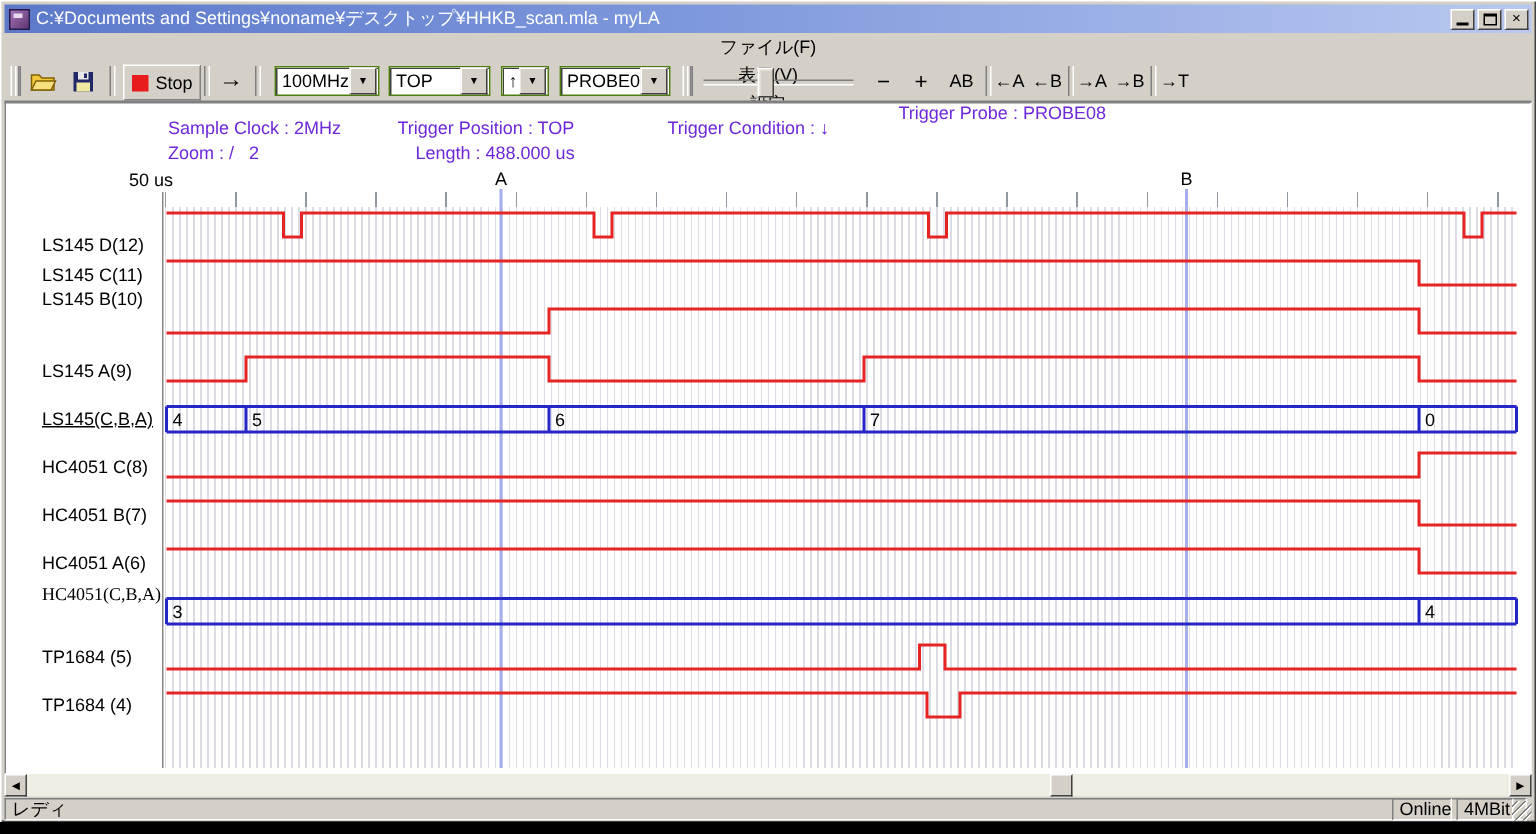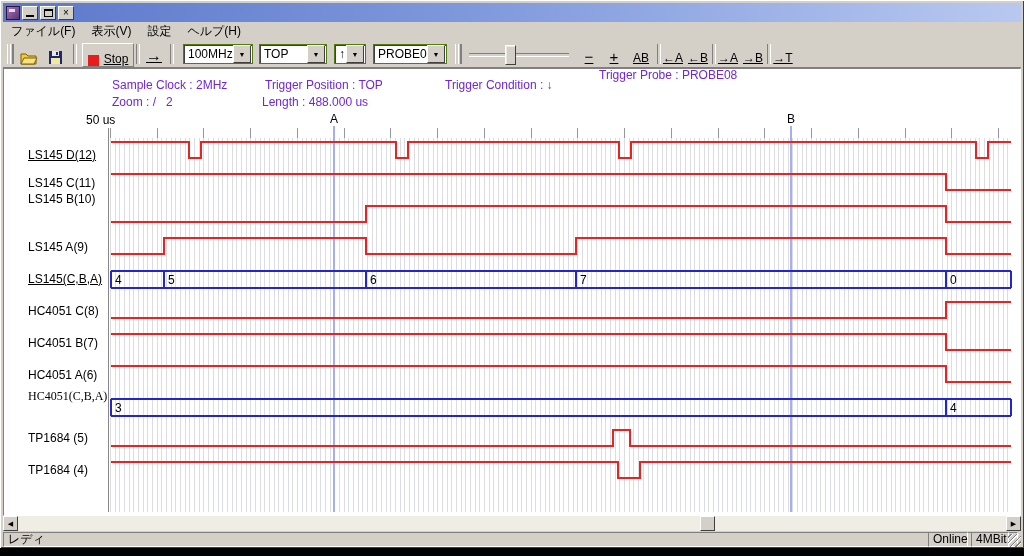--- a/index.html
+++ b/index.html
@@ -15,31 +15,31 @@
            border:1px solid #2c1440;box-sizing:border-box;}
   .appicon:before{content:"";display:block;width:6px;height:3px;margin:2px;background:#e8d8f0;}
   .title-text{color:#fff;font-size:12px;margin-left:4px;flex:1;white-space:nowrap;overflow:hidden;}
   .tbtn{width:16px;height:14px;background:#d4d0c8;border:1px solid;border-color:#fff #404040 #404040 #fff;
         box-sizing:border-box;margin-left:2px;display:flex;align-items:center;justify-content:center;
         font-size:10px;line-height:10px;color:#000;}
   .glyph-min{width:8px;height:2px;background:#000;margin-top:7px;}
   .glyph-max{width:9px;height:8px;border:1px solid #000;border-top-width:2px;box-sizing:border-box;}
   
   .menubar{position:absolute;left:3px;top:22px;width:1018px;height:18px;display:flex;align-items:center;
-           font-size:12px;color:#000;}
+           font-size:12px;color:#000;flex-direction:column;}
   .menu-item{padding:1px 8px;}
   
   .toolbar{position:absolute;left:3px;top:40px;width:1018px;height:28px;font-size:12px;
            border-bottom:1px solid #808080;box-sizing:border-box;}
   .toolbar>*{position:absolute;}
   .tb-grip{top:4px;width:4px;height:20px;border-left:1px solid #fff;border-right:1px solid #808080;}
   .tb-grip:after{content:"";position:absolute;left:2px;top:0;width:2px;height:20px;
                  border-left:1px solid #fff;border-right:1px solid #808080;}
   .tb-sep{top:4px;width:2px;height:20px;border-left:1px solid #808080;border-right:1px solid #fff;}
-  .tb-btn{top:3px;height:22px;display:flex;align-items:flex-end;justify-content:center;color:#000;text-decoration:underline;}
+  .tb-btn{top:3px;height:22px;display:flex;align-items:center;justify-content:center;color:#000;}
   .tb-raised{border:1px solid;border-color:#fff #808080 #808080 #fff;}
   .stop-sq{width:11px;height:11px;background:#e81c1c;margin-right:5px;}
   .combo{top:4px;height:20px;background:#fff;border:1px solid #4d7c0f;box-shadow:inset 1px 1px 0 #404040;
          display:flex;align-items:center;box-sizing:border-box;}
   .combo-val{flex:1;padding-left:4px;font-size:12px;white-space:nowrap;overflow:hidden;}
   .combo-arrow{width:16px;height:16px;margin-right:1px;background:#d4d0c8;border:1px solid;
                border-color:#fff #404040 #404040 #fff;display:flex;align-items:center;justify-content:center;
                font-size:7px;color:#000;}
   .slider-track{top:13px;height:2px;border-top:1px solid #808080;border-bottom:1px solid #fff;}
   .slider-thumb{top:5px;width:9px;height:18px;background:#d4d0c8;border:1px solid;
@@ -74,20 +74,21 @@
      background:repeating-linear-gradient(135deg,transparent 0,transparent 2px,#808080 2px,#808080 3px,#fff 3px,#fff 4px);}
 </style>
 </head>
 <body>
 
 <div class="screen">
   <div class="window">
 
     <div class="titlebar">
       <div class="appicon"></div>
+      <div class="title-text">C:¥Documents and Settings¥noname¥デスクトップ¥HHKB_scan.mla - myLA</div>
       <div class="tbtn">
           <div class="glyph-min"></div>
         </div>
       <div class="tbtn">
           <div class="glyph-max"></div>
         </div>
       <div class="tbtn">
           <span>×</span>
         </div>
     </div>
@@ -158,21 +159,21 @@
       <div class="tb-btn" style="left:769px;width:22px">→T</div>
     </div>
 
     <div class="client"></div>
 
     <span class="info-text" style="left:112px;top:78px">Sample Clock : 2MHz</span>
     <span class="info-text" style="left:265px;top:78px">Trigger Position : TOP</span>
     <span class="info-text" style="left:445px;top:78px">Trigger Condition : ↓</span>
     <span class="info-text" style="left:599px;top:68px">Trigger Probe : PROBE08</span>
     <span class="info-text" style="left:112px;top:95px">Zoom : /   2</span>
-    <span class="info-text" style="left:262px;top:95px">Length : 488.000 us</span>
+    <span class="info-text" style="left:277px;top:95px">Length : 488.000 us</span>
 
     <span class="scale-label">50 us</span>
     <div class="grid-edge"></div>
     <div class="grid-major"></div>
     <div class="grid-fine"></div>
     <div id="markers">
         <div class="marker-line" style="left: 333px; background: rgb(166, 174, 236);"></div>
         <div class="marker-label" style="left: 328px;">A</div>
         <div class="marker-line" style="left: 790px; background: rgb(166, 174, 236);"></div>
         <div class="marker-label" style="left: 785px;">B</div>
@@ -203,21 +204,21 @@
         <line x1="901" y1="143" x2="901" y2="160" stroke="#2626c8" stroke-width="2"></line>
         <line x1="1" y1="271" x2="901" y2="271" stroke="#2626c8" stroke-width="2"></line>
         <line x1="1" y1="288" x2="901" y2="288" stroke="#2626c8" stroke-width="2"></line>
         <line x1="1" y1="271" x2="1" y2="288" stroke="#2626c8" stroke-width="2"></line>
         <text x="5" y="284" font-size="12" fill="#000">3</text>
         <line x1="836" y1="271" x2="836" y2="288" stroke="#2626c8" stroke-width="2"></line>
         <text x="840" y="284" font-size="12" fill="#000">4</text>
         <line x1="901" y1="271" x2="901" y2="288" stroke="#2626c8" stroke-width="2"></line>
       </svg>
     <div id="wave-labels">
-        <div class="ch-label" style="top: 148px; text-decoration: underline;">LS145 D(12)</div>
+        <div class="ch-label" style="top: 156px;">LS145 D(12)</div>
         <div class="ch-label" style="top: 176px;">LS145 C(11)</div>
         <div class="ch-label" style="top: 192px;">LS145 B(10)</div>
         <div class="ch-label" style="top: 240px;">LS145 A(9)</div>
         <div class="ch-label" style="top: 304px;">HC4051 C(8)</div>
         <div class="ch-label" style="top: 336px;">HC4051 B(7)</div>
         <div class="ch-label" style="top: 368px;">HC4051 A(6)</div>
         <div class="ch-label" style="top: 431px;">TP1684 (5)</div>
         <div class="ch-label" style="top: 463px;">TP1684 (4)</div>
         <div class="ch-label" style="top: 272px; text-decoration: underline;">LS145(C,B,A)</div>
         <div class="ch-label" style="top: 389px; font-family: Liberation Serif, serif;">HC4051(C,B,A)</div>

